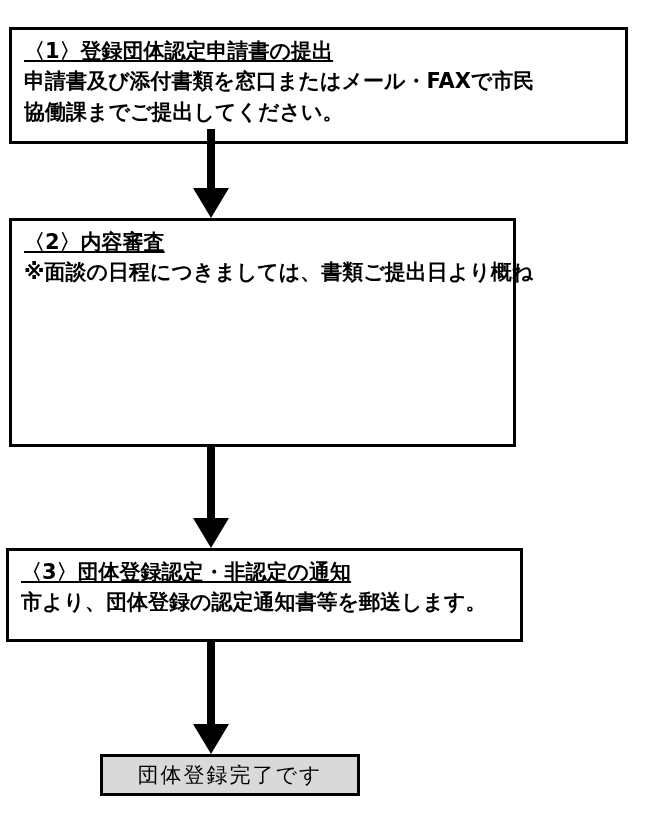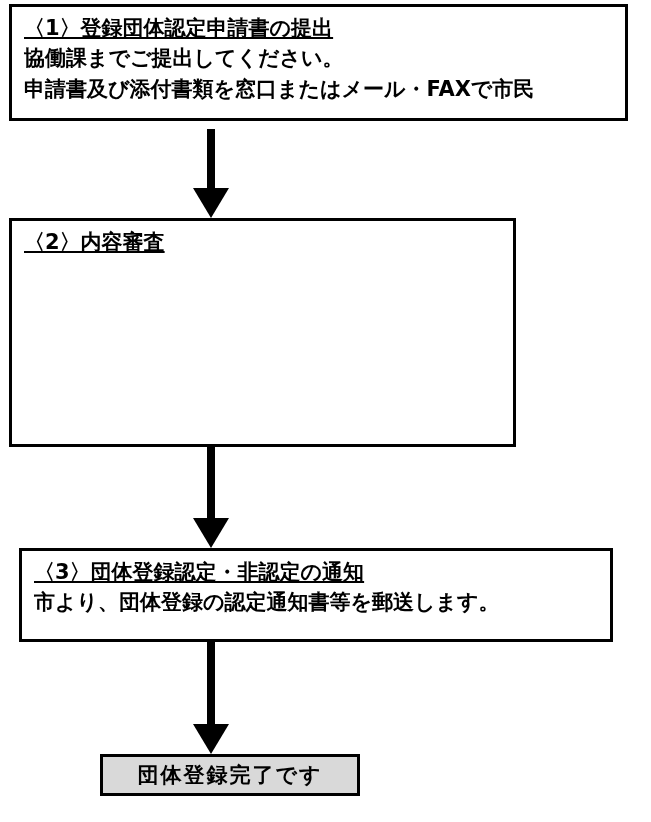--- a/index.html
+++ b/index.html
@@ -43,41 +43,41 @@
     letter-spacing: 0px;
   }
   .step-line {
     font-size: 21px;
     font-weight: bold;
     line-height: 31px;
     white-space: nowrap;
     letter-spacing: 0px;
   }
 
-  #box-1 { left: 9px;  top: 4px;  width: 619px; height: 117px; }
+  #box-1 { left: 9px;  top: 27px;  width: 619px; height: 117px; }
   #box-2 { left: 9px;  top: 218px; width: 507px; height: 229px; }
-  #box-3 { left: 19px;  top: 548px; width: 594px; height: 94px;  }
+  #box-3 { left: 6px;  top: 548px; width: 517px; height: 94px;  }
 
   
   #box-end {
     position: absolute;
     left: 100px;
     top: 754px;
     width: 260px;
     height: 42px;
     box-sizing: border-box;
     border: 3px solid #000000;
     background: #d9d9d9;
     display: flex;
     align-items: center;
     justify-content: center;
   }
   #box-end .end-label {
     font-size: 21px;
-    font-weight: bold;
+    font-weight: normal;
     line-height: 24px;
     letter-spacing: 2px;
     white-space: nowrap;
     color: #000000;
   }
 
   
   .arrow {
     position: absolute;
     width: 36px;
@@ -112,33 +112,34 @@
   #arrow-3 .head { top: 82px; }
 </style>
 </head>
 <body>
 
 <div class="flow">
 
   <div class="box" id="box-1">
     <div class="box-inner">
       <div class="step-title">〈1〉登録団体認定申請書の提出</div>
+      <div class="step-line">申請書及び添付書類を窓口またはメール・FAXで市民</div>
       <div class="step-line">協働課までご提出してください。</div>
-      <div class="step-line">申請書及び添付書類を窓口またはメール・FAXで市民</div>
     </div>
   </div>
 
   <div class="arrow" id="arrow-1">
     <div class="stem"></div>
     <div class="head"></div>
   </div>
 
   <div class="box" id="box-2">
     <div class="box-inner">
       <div class="step-title">〈2〉内容審査</div>
+      <div class="step-line">※面談の日程につきましては、書類ご提出日より概ね</div>
     </div>
   </div>
 
   <div class="arrow" id="arrow-2">
     <div class="stem"></div>
     <div class="head"></div>
   </div>
 
   <div class="box" id="box-3">
     <div class="box-inner">

